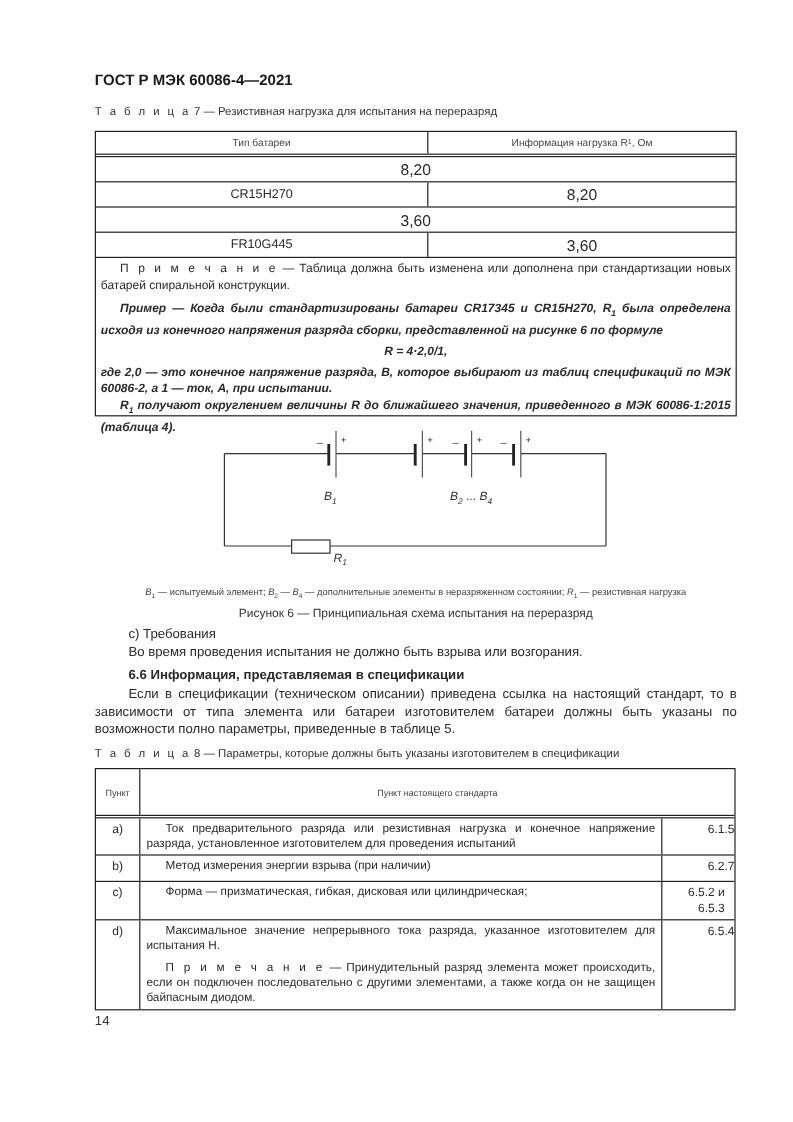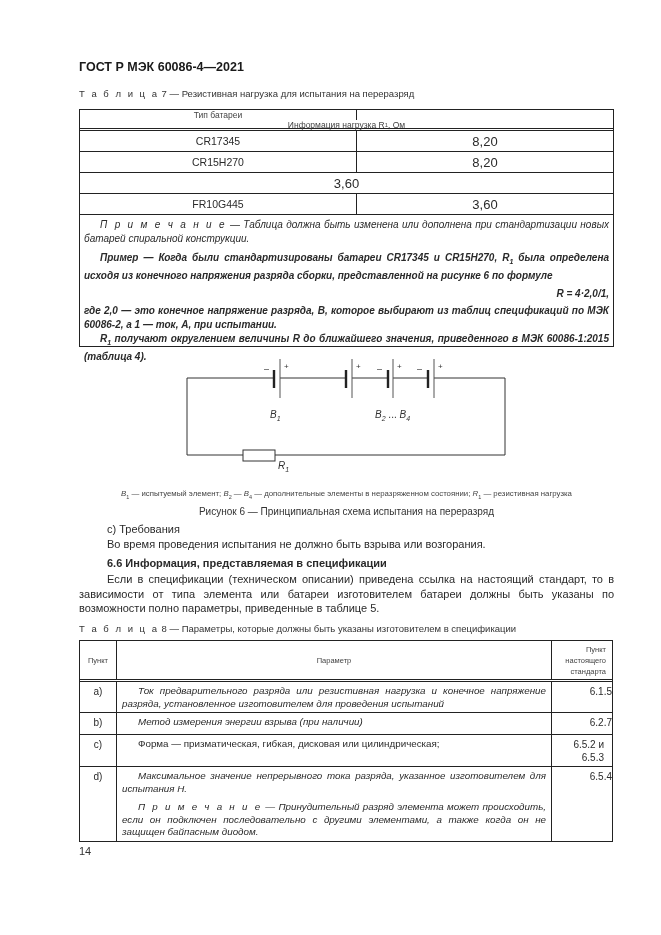--- a/index.html
+++ b/index.html
@@ -3,30 +3,30 @@
 <meta charset="utf-8">
 <style>
   html, body { margin:0; padding:0; background:#ffffff; }
   body { width:661px; height:935px; position:relative; overflow:hidden;
          font-family:"Liberation Sans", sans-serif; color:#2a2a2a; }
   .abs { position:absolute; }
   .doc-header { left:79px; top:60px; font-size:12.5px; font-weight:bold; color:#1a1a1a; }
   .tcap { font-size:9.5px; color:#333; white-space:nowrap; }
   .spaced { letter-spacing:2px; }
   .t7 { left:79px; top:109px; width:535px; border:1px solid #222; box-sizing:border-box; }
-  .t7 .hdr { display:flex; height:18px; border-bottom:3px double #222;flex-direction:column; }
+  .t7 .hdr { display:flex; height:18px; border-bottom:3px double #222; }
   .t7 .row { display:flex; height:20px; border-bottom:1px solid #222; }
   .t7 .c1 { width:276px; border-right:1px solid #222; display:flex; align-items:center; justify-content:center; font-size:10.5px; }
   .t7 .c2 { flex:1; display:flex; align-items:center; justify-content:center; font-size:13px; }
   .t7 .hdr .c1, .t7 .hdr .c2 { font-size:8.5px; color:#444; }
   .t7 .note { padding:3px 4px 0 4px; font-size:10px; line-height:14px; height:131px; box-sizing:border-box; }
-  .ind { text-indent:16px;font-style:italic; }
+  .ind { text-indent:16px; }
   .bi { font-weight:bold; font-style:italic; }
   .just { text-align:justify; }
-  .formula { text-align:right; margin:4px 0 3px 0; }
+  .formula { text-align:center; margin:4px 0 3px 0; }
   .legend { left:79px; top:489px; width:535px; text-align:center; font-size:7.8px; color:#444; white-space:nowrap; }
   .figcap { left:79px; top:506px; width:535px; text-align:center; font-size:10px; color:#333; }
   .body-text { font-size:11px; line-height:14.5px; color:#2a2a2a; }
   .t8 { left:79px; top:640px; width:534px; border:1px solid #222; box-sizing:border-box; }
   .t8 .r { display:flex; border-bottom:1px solid #222; }
   .t8 .r:last-child { border-bottom:none; }
   .t8 .r.hdr { border-bottom:3px double #222; height:38px; }
   .t8 .a { width:37px; border-right:1px solid #222; text-align:center; font-size:10px; padding-top:4px; box-sizing:border-box; }
   .t8 .b { width:435px; border-right:1px solid #222; font-size:9.8px; line-height:12.5px; padding:3px 5px; box-sizing:border-box; text-align:justify; }
   .t8 .c { flex:1; text-align:right; font-size:10px; line-height:12.5px; padding-top:4px; box-sizing:border-box; }
@@ -47,21 +47,20 @@
 <div class="abs t7">
   <div class="hdr">
     <div class="c1">Тип батареи</div>
     <div class="c2">
       <span style="font-style:normal">Информация нагрузка R</span>
         <sub>1</sub>
         <span>, Ом</span>
     </div>
   </div>
   <div class="row">
-    <div class="c1">CR17345</div>
     <div class="c2">8,20</div>
   </div>
   <div class="row">
     <div class="c1">CR15H270</div>
     <div class="c2">8,20</div>
   </div>
   <div class="row">
     <div class="c2">3,60</div>
   </div>
   <div class="row">
@@ -142,21 +141,20 @@
 <div class="abs body-text just" style="left:79px; top:572px; width:535px; text-indent:28px; line-height:14.5px;">Если в спецификации (техническом описании) приведена ссылка на настоящий стандарт, то в зависимости от типа элемента или батареи изготовителем батареи должны быть указаны по возможности полно параметры, приведенные в таблице 5.</div>
 
 <div class="abs tcap" style="left:79px; top:623px;">
   <span class="spaced">Т а б л и ц а</span>
   <span>8 — Параметры, которые должны быть указаны изготовителем в спецификации</span>
 </div>
 
 <div class="abs t8">
   <div class="r hdr">
     <div class="a">Пункт</div>
-    <div class="b">Параметр</div>
     <div class="c" style="padding:0 6px;">Пункт настоящего стандарта</div>
   </div>
   <div class="r" style="height:30px;">
     <div class="a">a)</div>
     <div class="b ind">Ток предварительного разряда или резистивная нагрузка и конечное напряжение разряда, установленное изготовителем для проведения испытаний</div>
     <div class="c">6.1.5</div>
   </div>
   <div class="r" style="height:21px;">
     <div class="a">b)</div>
     <div class="b ind">Метод измерения энергии взрыва (при наличии)</div>

